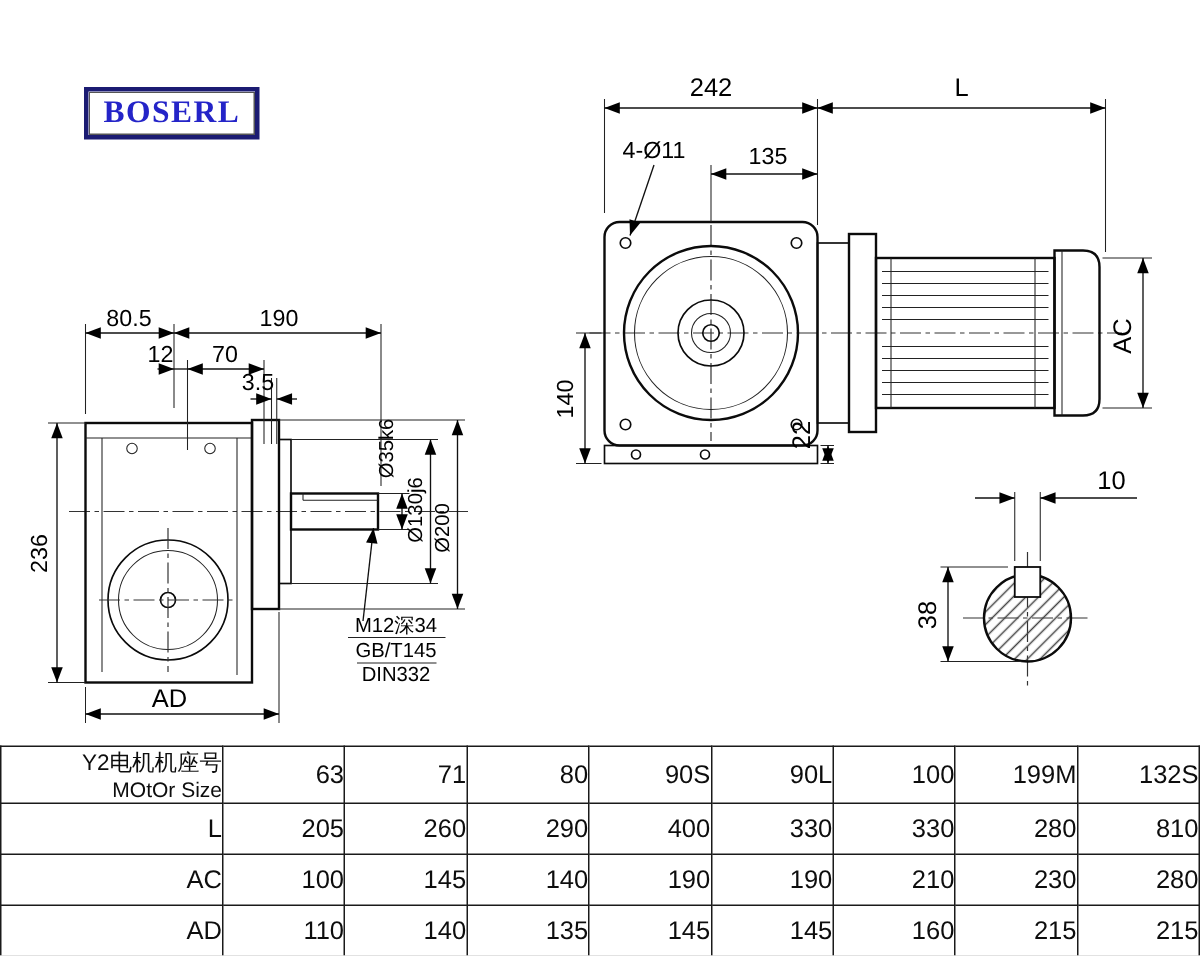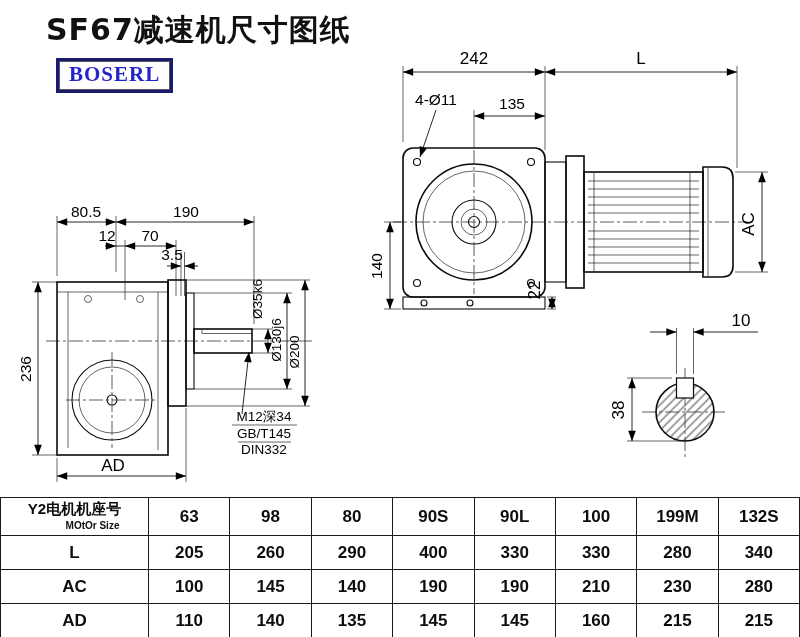--- a/index.html
+++ b/index.html
@@ -22,33 +22,32 @@
   .tl { fill:none; stroke:#222; stroke-width:0.7; }
   .dim { fill:none; stroke:#111; stroke-width:0.9; }
   .cl { fill:none; stroke:#333; stroke-width:0.8; stroke-dasharray:14 3 3 3; }
   text.d { font-family:"Liberation Sans",sans-serif; font-size:15.5px; fill:#000; }
   text.ds { font-family:"Liberation Sans",sans-serif; font-size:13.5px; fill:#000; }
   text.dl { font-family:"Liberation Sans",sans-serif; font-size:17px; fill:#000; }
 
   
   .size-table { position:absolute; left:0; top:497px; width:800px; height:140px;
                 border-collapse:collapse; table-layout:fixed; background:#fff; }
-  .size-table th, .size-table td { border:1px solid #1a1a1a; text-align:center; vertical-align:middle;
-                font-weight:700; color:#0d0d0d; font-size:17px; padding:0; }
+  .size-table th, .size-table td { border:1px solid #1a1a1a; text-align:right; vertical-align:middle;
+                font-weight:400; color:#0d0d0d; font-size:17px; padding:0; }
   .size-table tr { height:34px; }
   .size-table tr.hdr { height:38px; }
   .size-table .l1 { font-size:15px; line-height:18px; }
-  .size-table .l2 { font-size:10px; line-height:16px;margin-left:36px; }
+  .size-table .l2 { font-size:14px; line-height:16px;margin-left:36px; }
 </style>
 </head>
 <body>
 
 <div class="page">
 
-  <h1 class="title">SF67减速机尺寸图纸</h1>
 
   <div class="brand">
     <span>BOSERL</span>
   </div>
 
   <svg class="draw" width="800" height="497" viewBox="0 0 800 497">
     <defs>
       <marker id="arr" viewBox="0 0 10 10" refX="9.3" refY="5" markerWidth="12" markerHeight="12" orient="auto-start-reverse" markerUnits="userSpaceOnUse">
         <path d="M0.8,1.8 L9.3,5 L0.8,8.2 z" fill="#000"></path>
       </marker>
@@ -208,38 +207,38 @@
         <col>
         <col>
     </colgroup>
     <tbody>
         <tr class="hdr">
       <th>
         <div class="l1">Y2电机机座号</div>
         <div class="l2">MOtOr Size</div>
       </th>
       <th>63</th>
-      <th>98</th>
+      <th>71</th>
       <th>80</th>
       <th>90S</th>
       <th>90L</th>
       <th>100</th>
       <th>199M</th>
       <th>132S</th>
     </tr>
     <tr>
       <td>L</td>
       <td>205</td>
       <td>260</td>
       <td>290</td>
       <td>400</td>
       <td>330</td>
       <td>330</td>
       <td>280</td>
-      <td>340</td>
+      <td>810</td>
     </tr>
     <tr>
       <td>AC</td>
       <td>100</td>
       <td>145</td>
       <td>140</td>
       <td>190</td>
       <td>190</td>
       <td>210</td>
       <td>230</td>

